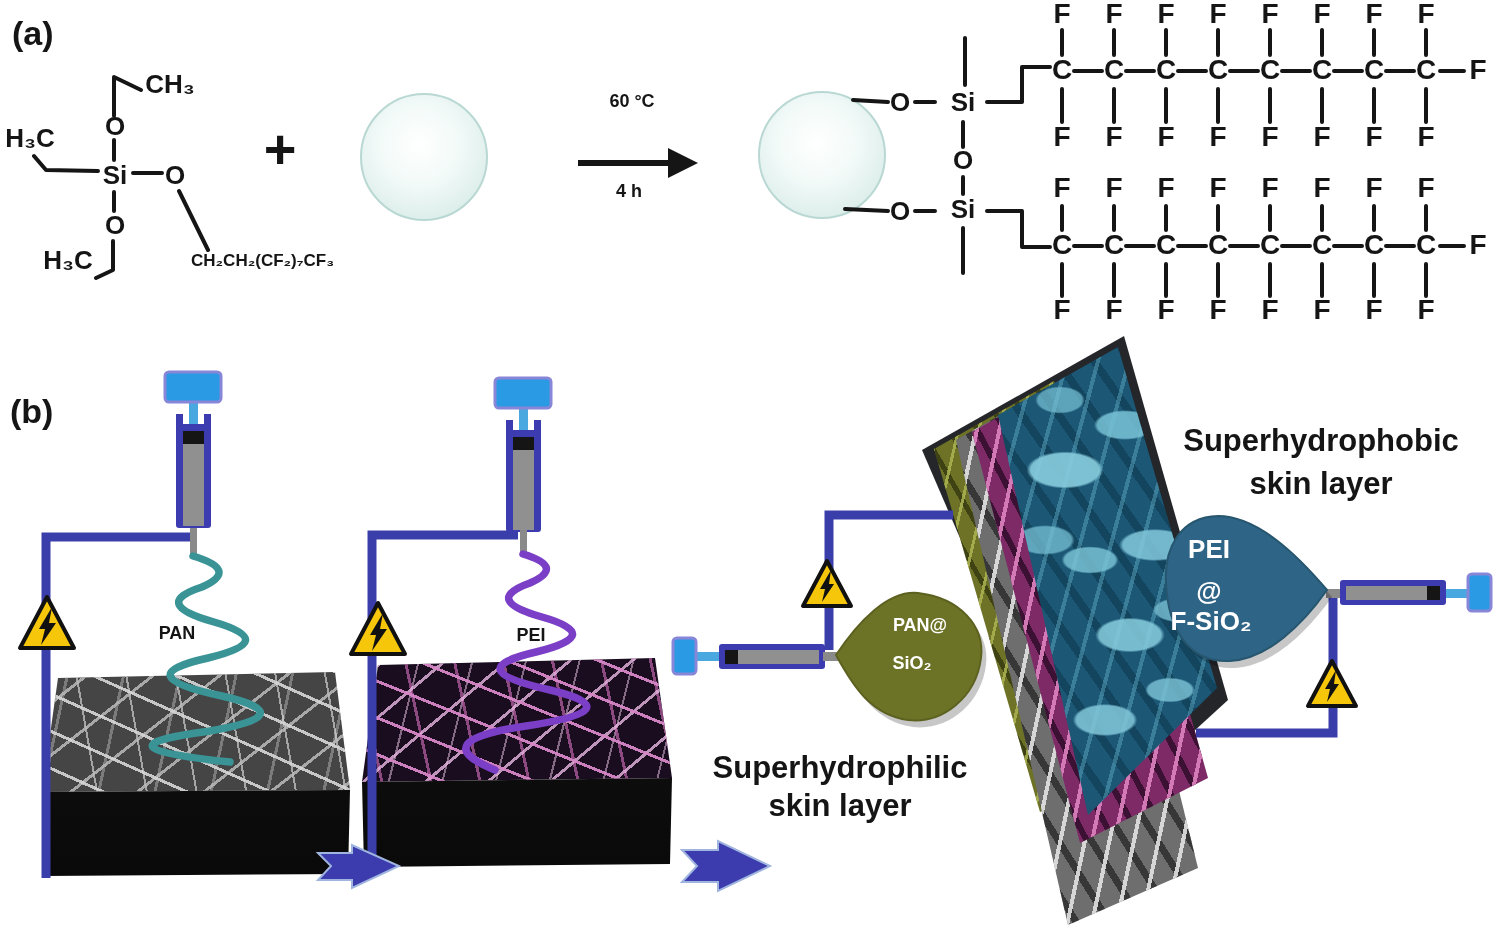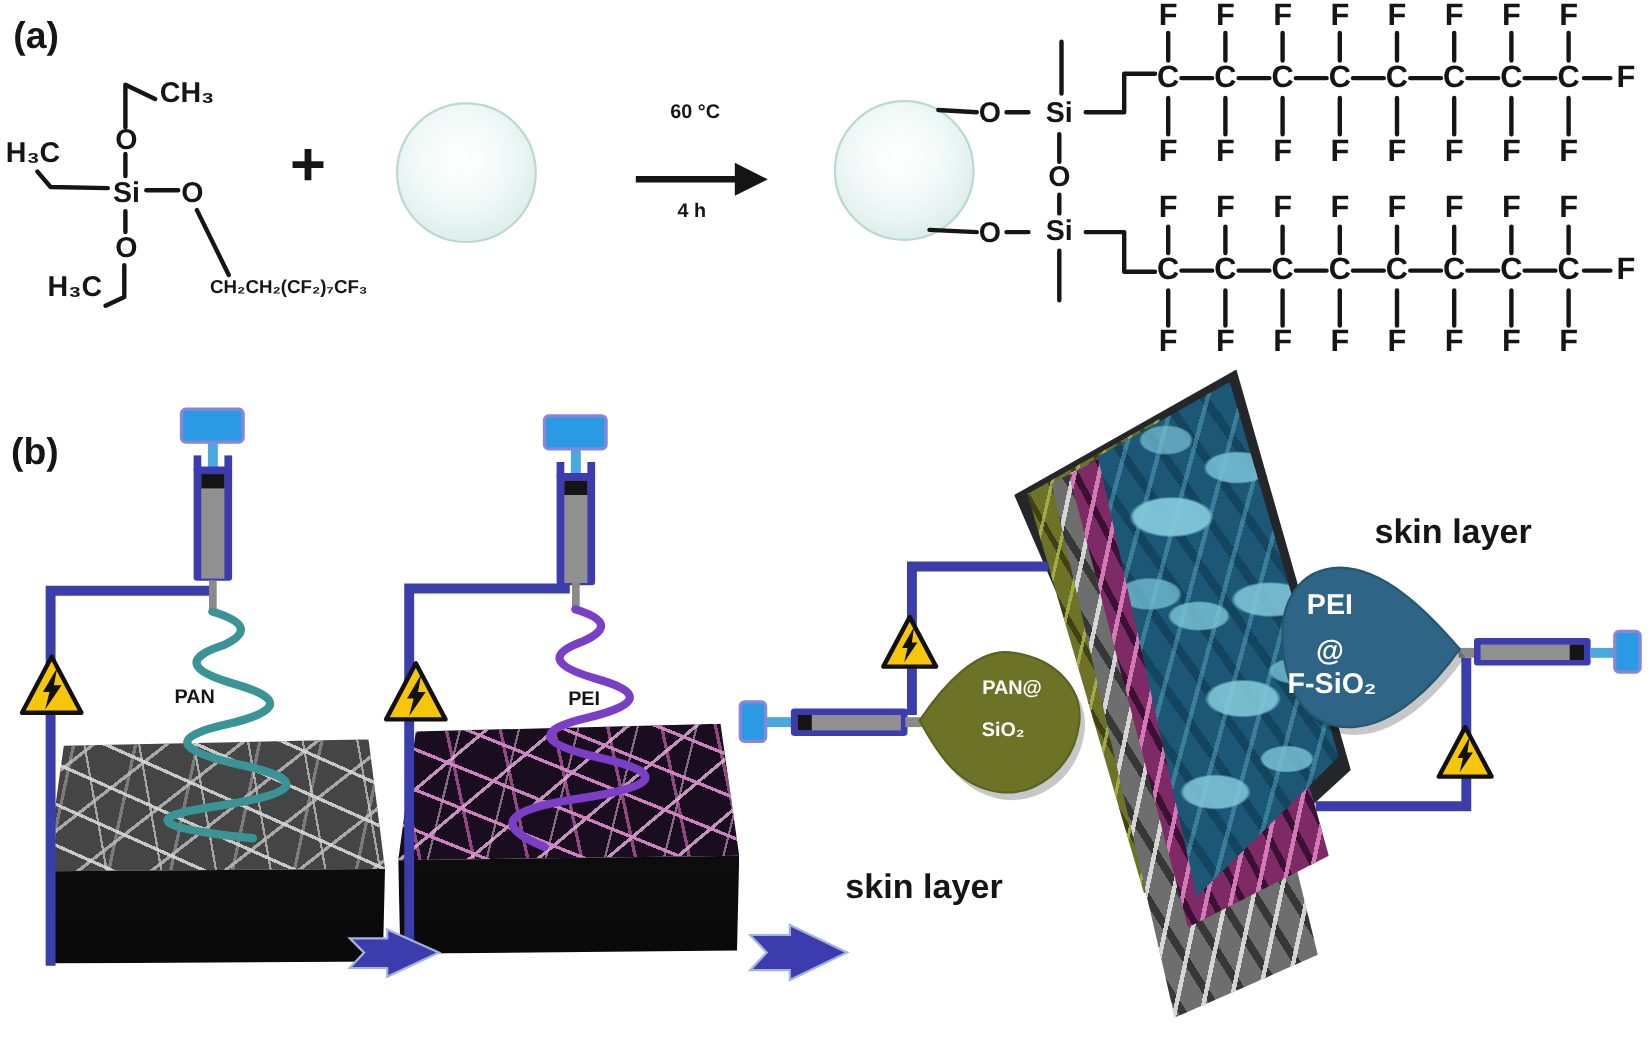--- a/index.html
+++ b/index.html
@@ -243,21 +243,23 @@
   <span class="t fs28 ctr" style="left:1166px;top:296px">F</span>
   <span class="t fs28 ctr" style="left:1218px;top:296px">F</span>
   <span class="t fs28 ctr" style="left:1270px;top:296px">F</span>
   <span class="t fs28 ctr" style="left:1322px;top:296px">F</span>
   <span class="t fs28 ctr" style="left:1374px;top:296px">F</span>
   <span class="t fs28 ctr" style="left:1426px;top:296px">F</span>
   <span class="t fs28 ctr" style="left:1478px;top:231px">F</span>
 
   <span class="t fs27 ctr" style="left:177px;top:624px">PAN</span>
   <span class="t fs27 ctr" style="left:531px;top:626px">PEI</span>
+  <span class="t fs31 ctr" style="left:840px;top:752px">Superhydrophilic</span>
   <span class="t fs31 ctr" style="left:840px;top:790px">skin layer</span>
+  <span class="t fs31 ctr" style="left:1321px;top:425px">Superhydrophobic</span>
   <span class="t fs31 ctr" style="left:1321px;top:468px">skin layer</span>
 
   <span class="t fs27 ctr w" style="left:920px;top:616px">PAN@</span>
   <span class="t fs27 ctr w ds" style="left:912px;top:654px">SiO₂</span>
   <span class="t fs26 ctr w" style="left:1209px;top:536px">PEI</span>
   <span class="t fs26 ctr w" style="left:1209px;top:578px">@</span>
   <span class="t fs26 ctr w ds" style="left:1211px;top:608px">F-SiO₂</span>
 
 </div>
 

